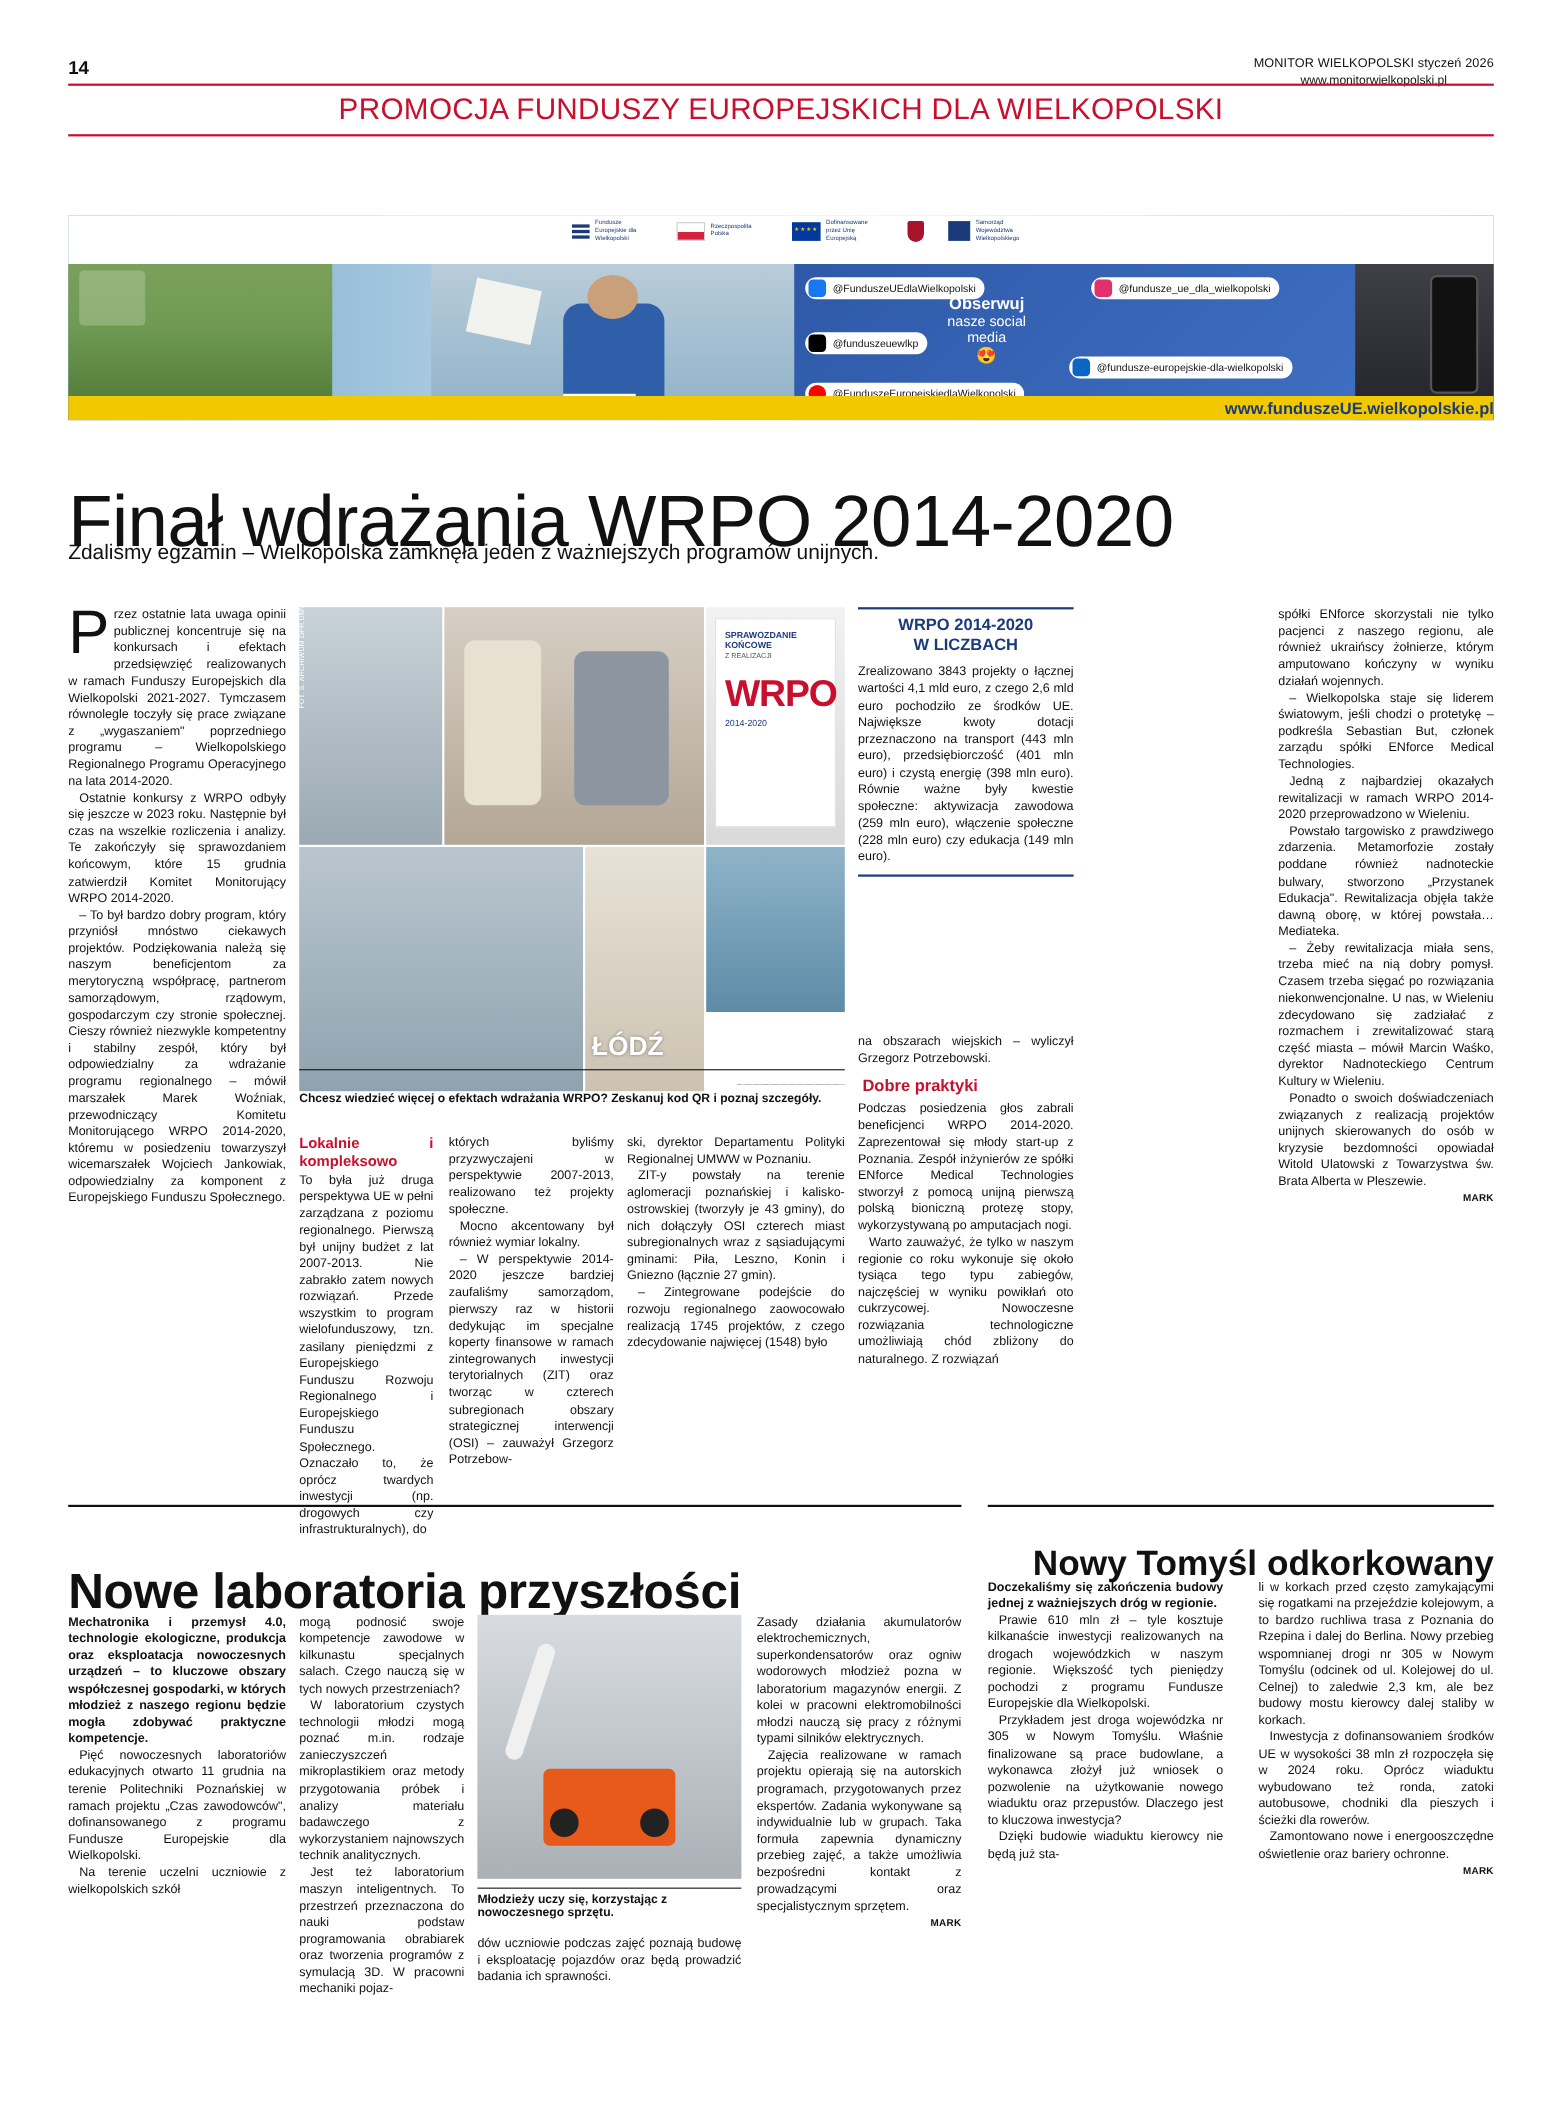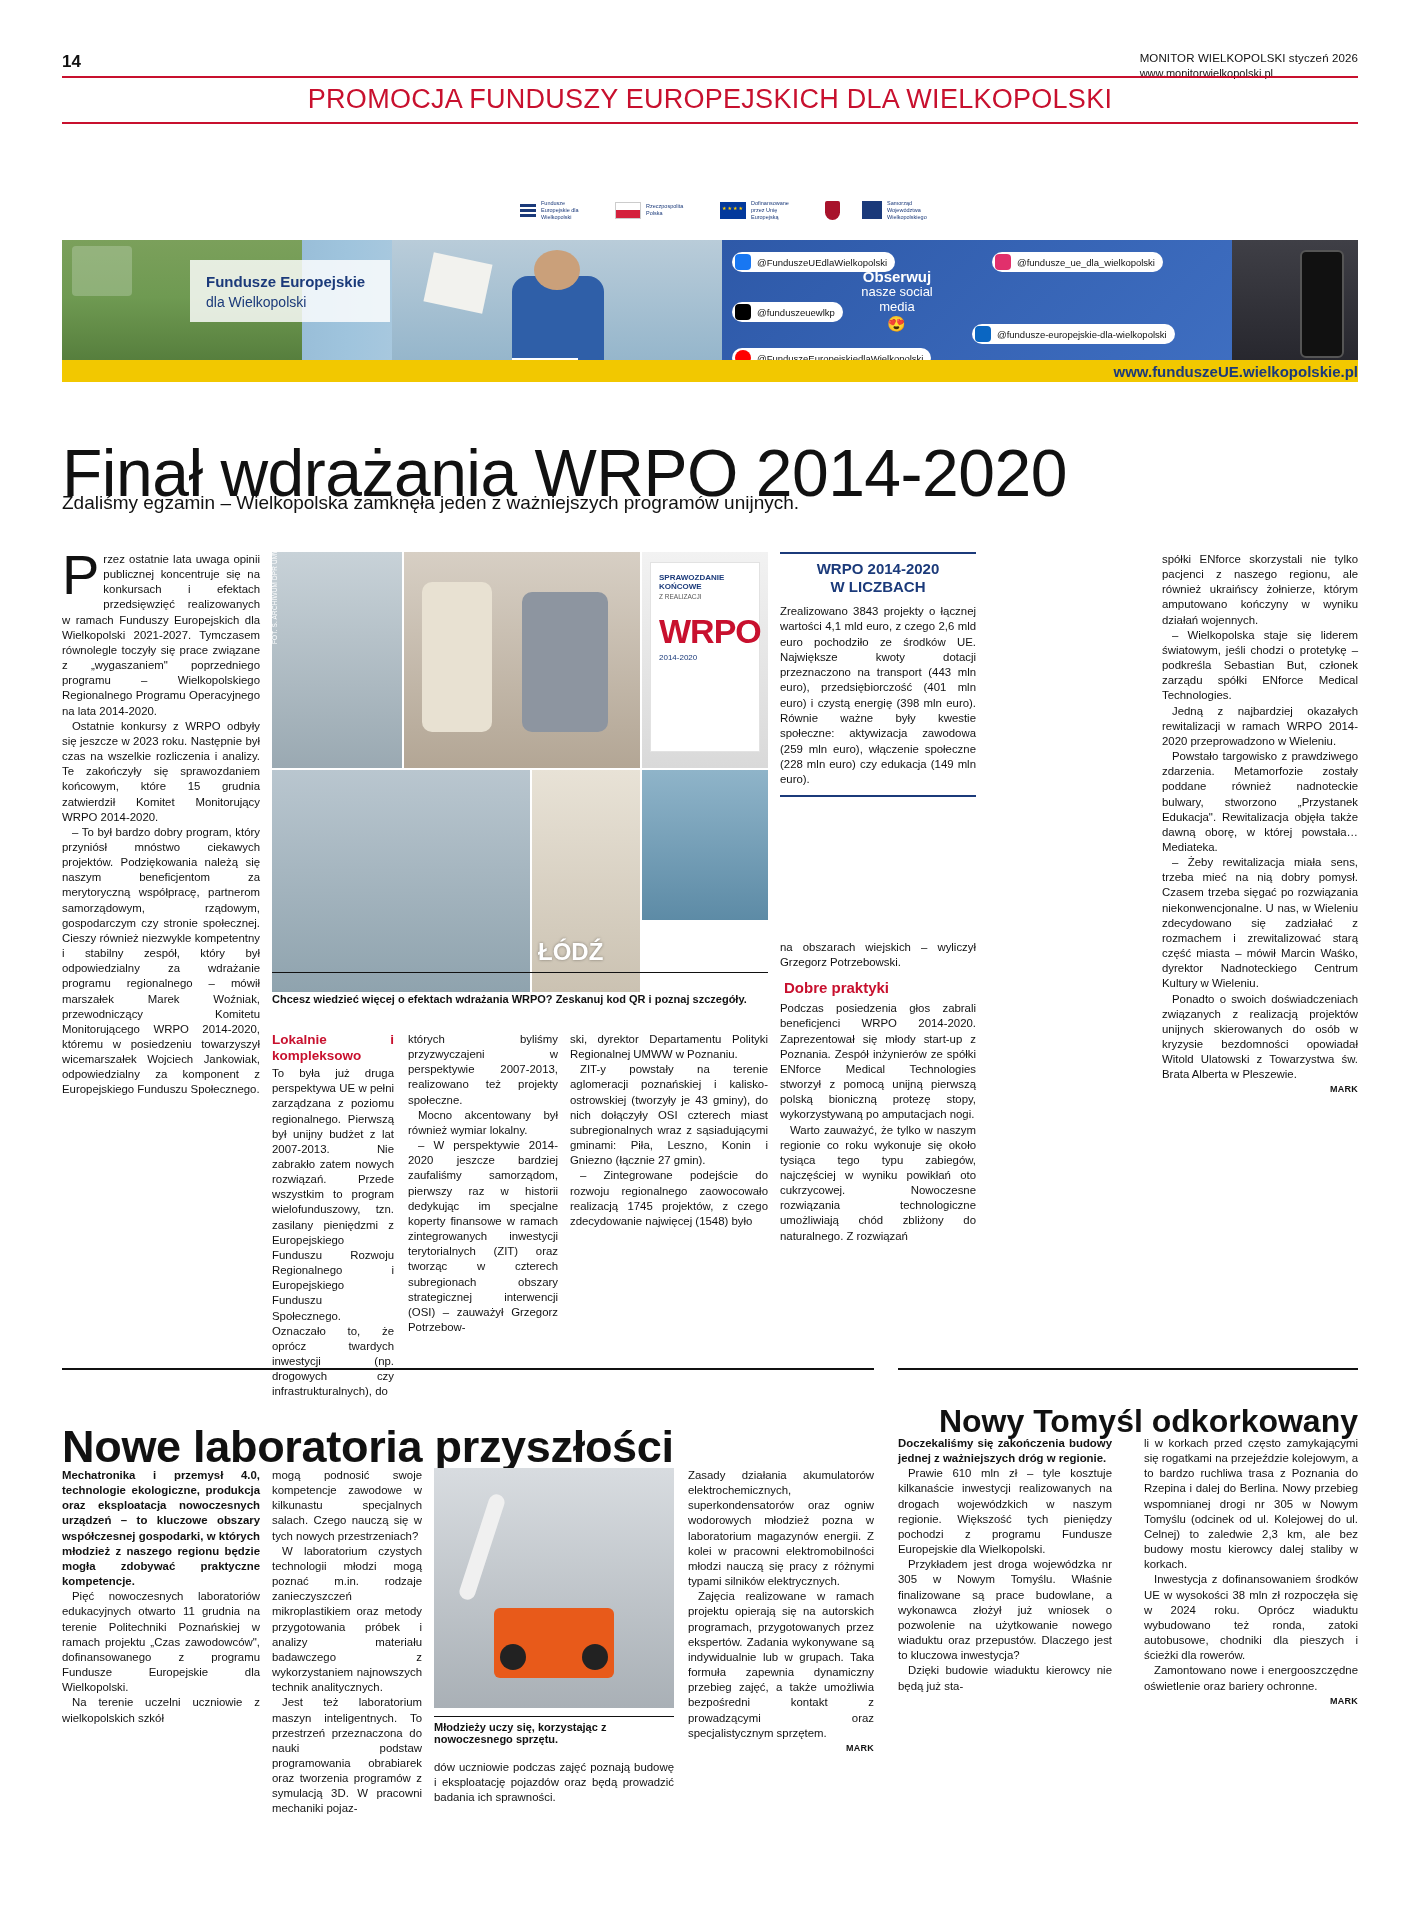--- a/index.html
+++ b/index.html
@@ -16,21 +16,21 @@
 
   
   .masthead {
     position:absolute; left:62px; top:52px; width:1296px; height:26px;
   }
   .page-num {
     position:absolute; left:0; top:0;
     font-size:17px; font-weight:bold; color:#111;
   }
   .mh-right {
-    position:absolute; right:0; top:0; text-align:left;
+    position:absolute; right:0; top:0; text-align:center;
   }
   .mh-issue { font-size:11.5px; color:#111; letter-spacing:.01em; }
   .mh-url { font-size:11px; color:#111; margin-top:3px; }
   .rule-top {
     position:absolute; left:62px; top:76px; width:1296px; height:1.5px;
     background:#c8102e;
   }
   .section-title {
     position:absolute; left:62px; top:84px; width:1296px;
     text-align:center;
@@ -296,24 +296,20 @@
       <div class="logo-blk">
         <div class="crest"></div>
       </div>
       <div class="logo-blk">
         <div class="wlkp-logo"></div>
         <div class="logo-txt">Samorząd Województwa Wielkopolskiego</div>
       </div>
     </div>
 
     <div class="banner-photo-l"></div>
-    <div class="fe-box">
-      <div>Fundusze Europejskie</div>
-      <div>dla Wielkopolski</div>
-    </div>
 
     <div class="banner-center">
       <div class="kite"></div>
       <div class="kid"></div>
       <div class="badge-mozlowski">MOZŁOWSKI</div>
     </div>
 
     <div class="social-panel">
       <div class="obs-box">
         <div>Obserwuj</div>

